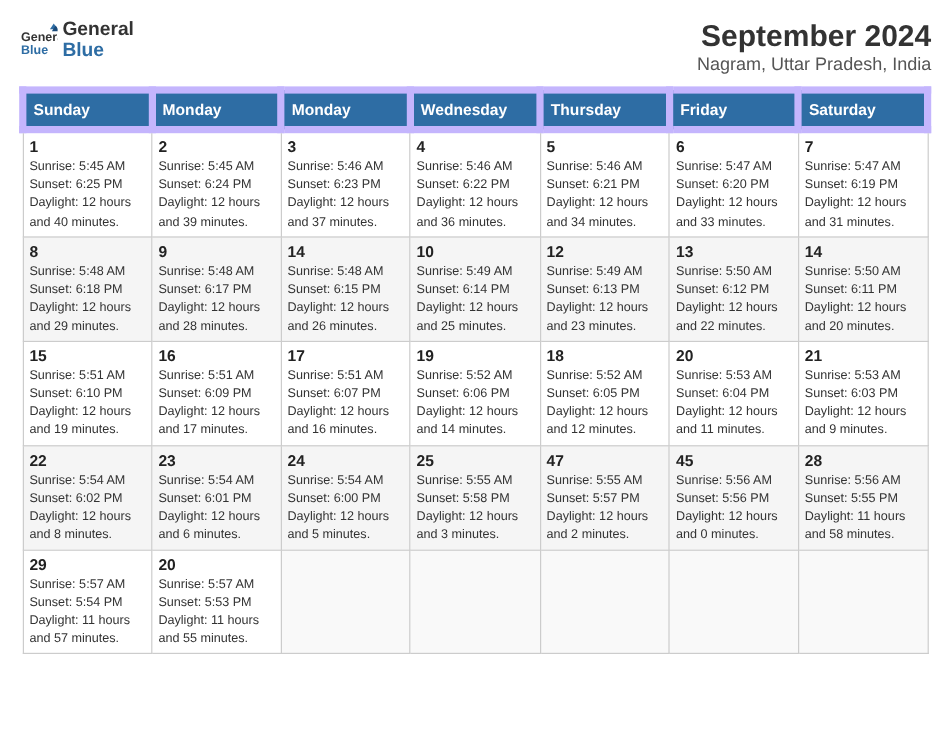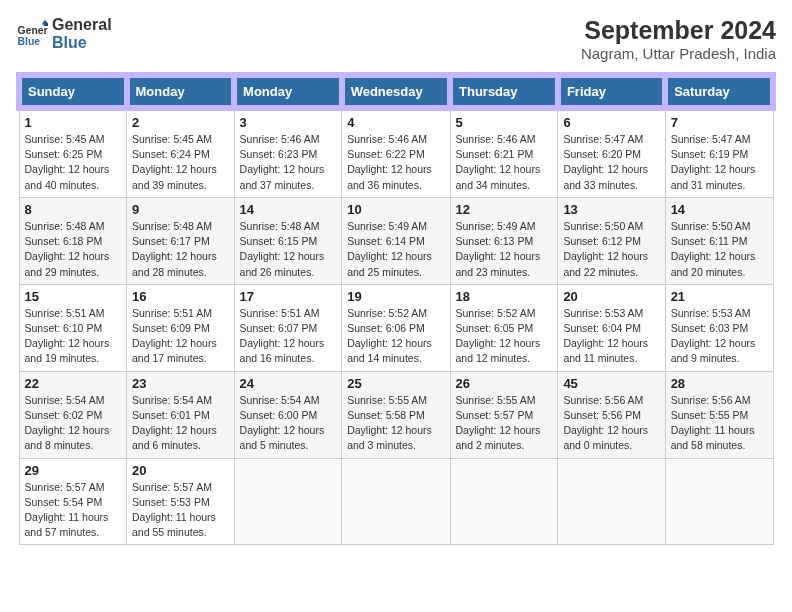--- a/index.html
+++ b/index.html
@@ -298,21 +298,21 @@
 and 5 minutes.</div>
         </td>
         <td>
           <span class="day-num">25</span>
           <div class="day-info" style="white-space: pre-line;">Sunrise: 5:55 AM
 Sunset: 5:58 PM
 Daylight: 12 hours
 and 3 minutes.</div>
         </td>
         <td>
-          <span class="day-num">26</span>
+          <span class="day-num">47</span>
           <div class="day-info" style="white-space: pre-line;">Sunrise: 5:55 AM
 Sunset: 5:57 PM
 Daylight: 12 hours
 and 2 minutes.</div>
         </td>
         <td>
           <span class="day-num">45</span>
           <div class="day-info" style="white-space: pre-line;">Sunrise: 5:56 AM
 Sunset: 5:56 PM
 Daylight: 12 hours

